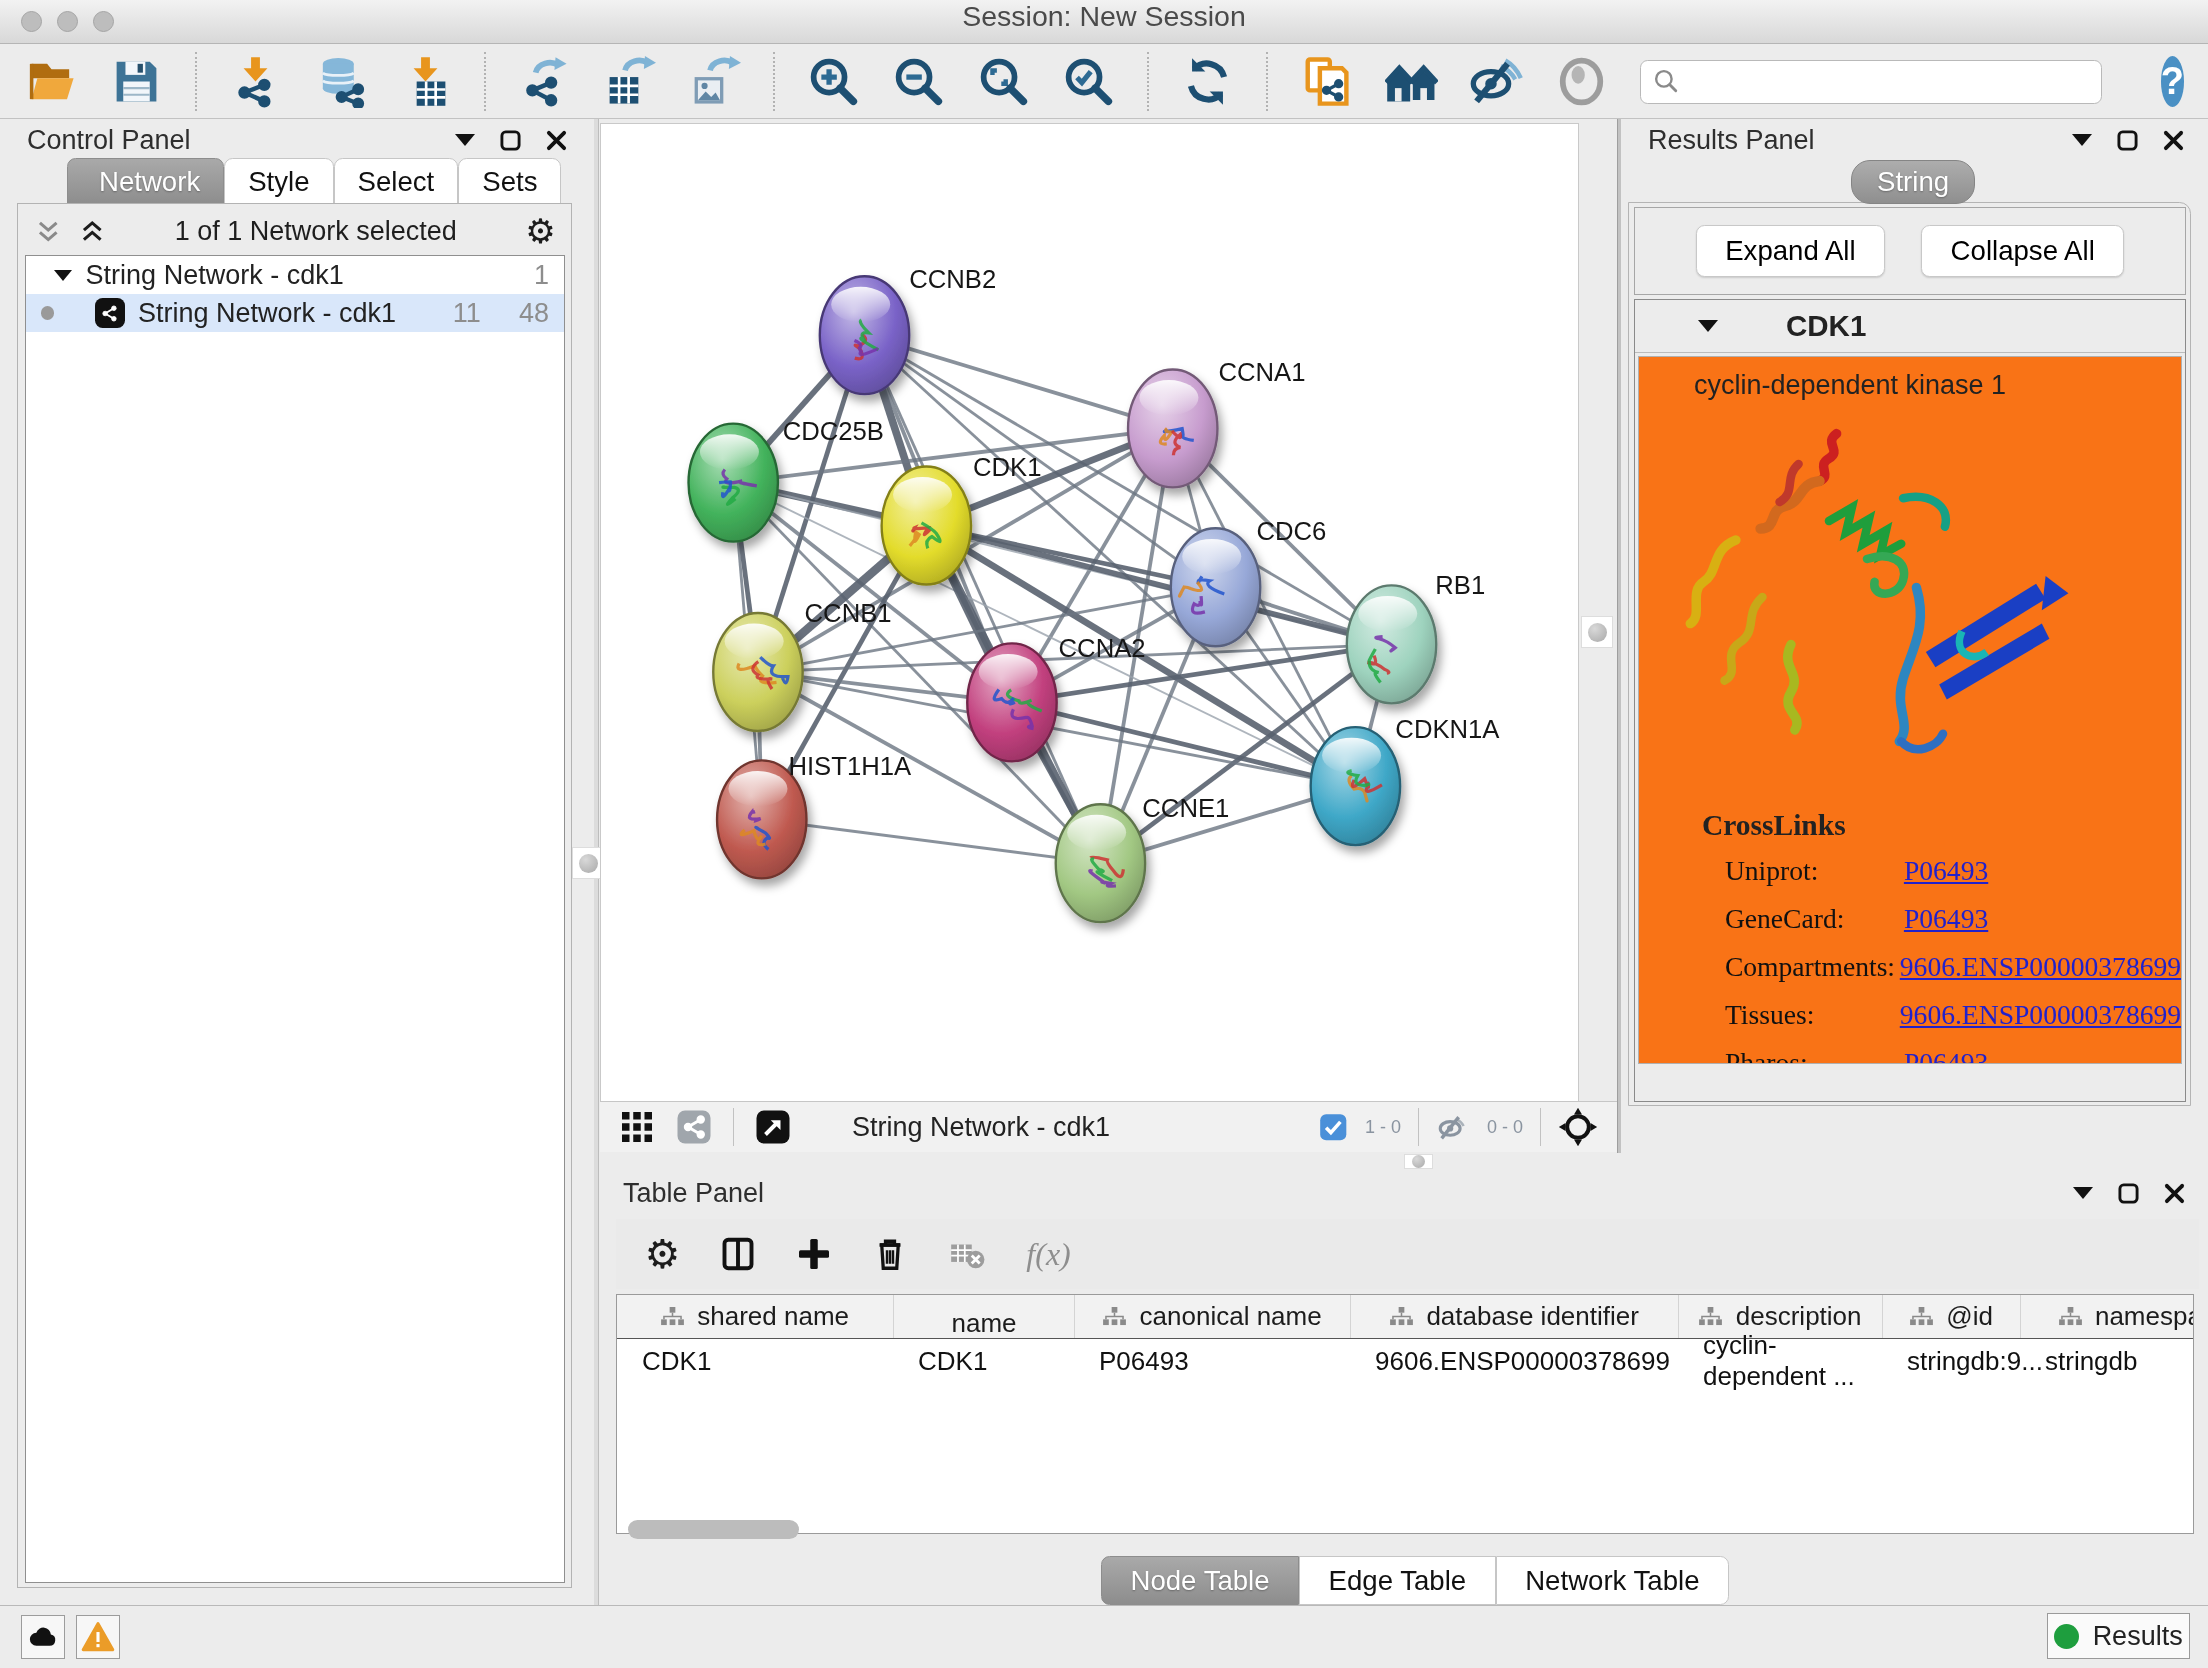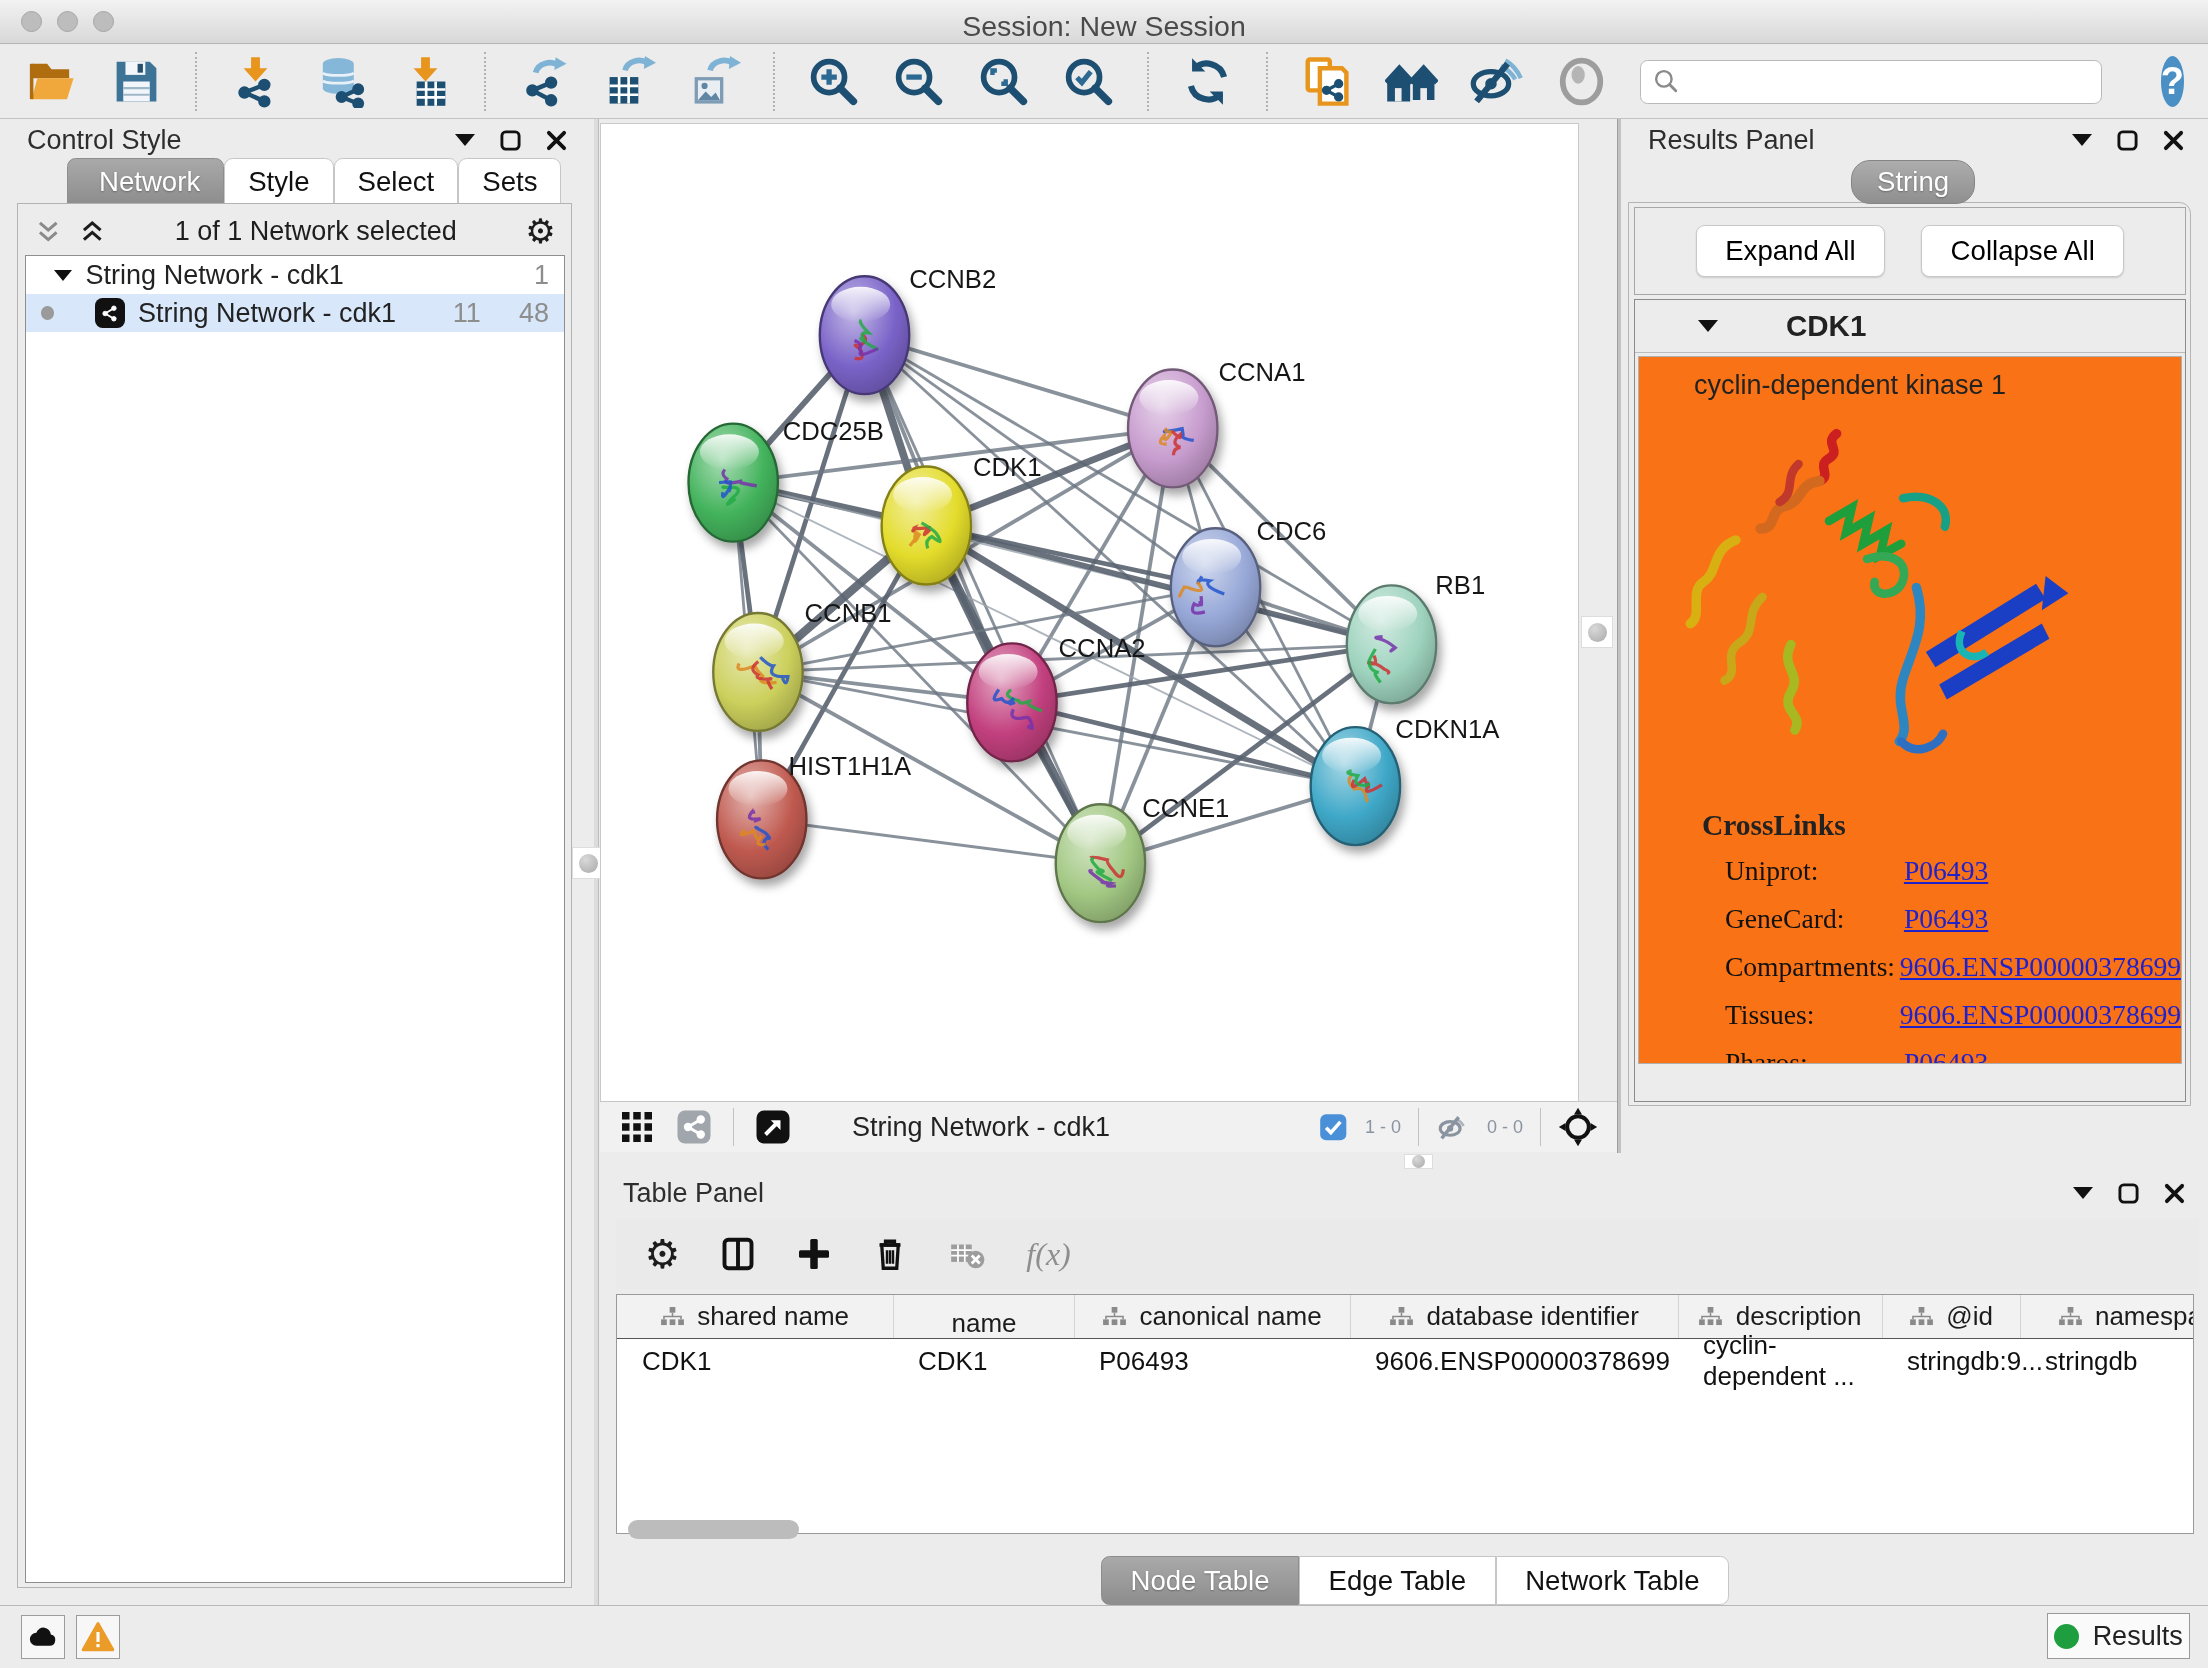--- a/index.html
+++ b/index.html
@@ -3,21 +3,21 @@
 <meta charset="utf-8">
 <style>
   * { margin:0; padding:0; box-sizing:border-box; }
   html,body { width:2208px; height:1668px; }
   body { font-family:"Liberation Sans",sans-serif; background:#ececec; position:relative; overflow:hidden; color:#222; }
   .abs { position:absolute; }
 
   
   .titlebar { left:0; top:0; width:2208px; height:44px;
     background:linear-gradient(#f2f2f2,#d8d8d8); border-bottom:1px solid #b5b5b5;
-    display:flex; align-items:flex-end; justify-content:center; }
+    display:flex; align-items:flex-start; justify-content:center; }
   .traffic { position:absolute; left:21px; top:11.4px; display:flex; gap:15px; }
   .traffic span { width:21px; height:21px; border-radius:50%; background:#bdbdbd; border:1px solid #a5a5a5; display:block; }
   .win-title { font-size:28.5px; color:#4a4a4a; }
 
   
   .toolbar { left:0; top:45px; width:2208px; height:74px; background:#ececec;
     border-bottom:1.9px solid #c2c2c2; display:flex; align-items:center; padding:0 25px; gap:32px; }
   .tbtn { width:53px; height:53px; display:flex; align-items:center; justify-content:center; flex:0 0 auto; }
   .tsep { width:0; height:59px; border-left:2.9px dotted #b2b2b2; flex:0 0 auto; }
   .searchbox { margin-left:auto; width:468px; height:44px; background:#fff; border:1.9px solid #b9b9b9;
@@ -286,21 +286,21 @@
         <path d="M15 15l5 5" stroke="#8a8a8a" stroke-width="2.4" stroke-linecap="round"></path>
       </svg>
     <input placeholder="" style="">
   </div>
   <div class="helpbtn">
       <span>?</span>
     </div>
 </div>
 
 <div class="abs cp-titlebar">
-  <span class="panel-title">Control Style</span>
+  <span class="panel-title">Control Panel</span>
   <span class="ptitle-icons">
     <span class="tri-down"></span>
     <svg class="sq-icon" width="21" height="21" viewBox="0 0 22 22">
         <rect x="2" y="2" width="18" height="18" rx="4"></rect>
       </svg>
     <svg class="x-icon" width="21" height="21" viewBox="0 0 22 22">
         <line x1="3" y1="3" x2="19" y2="19"></line>
         <line x1="19" y1="3" x2="3" y2="19"></line>
       </svg>
   </span>

